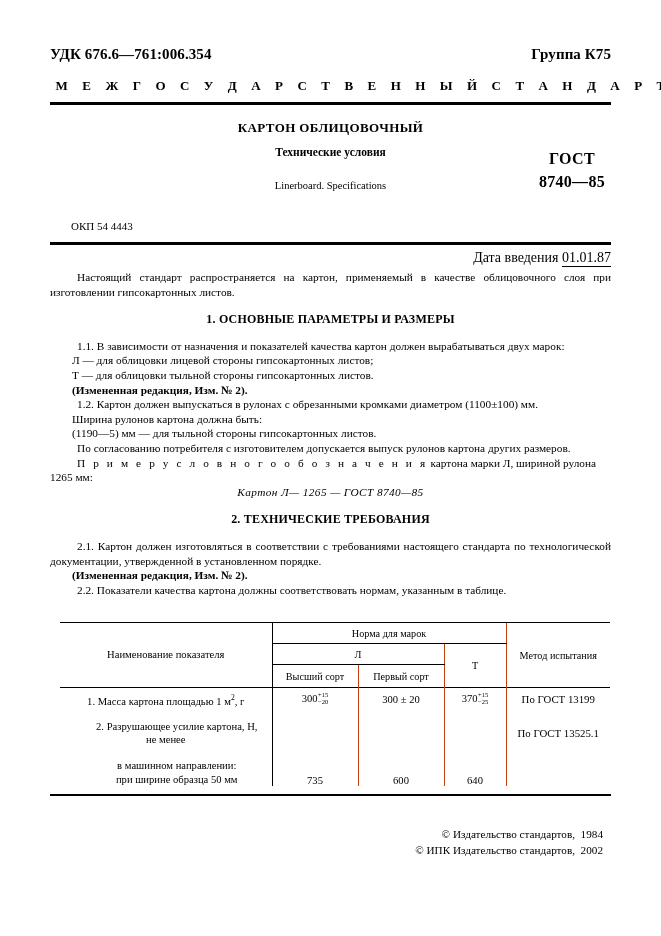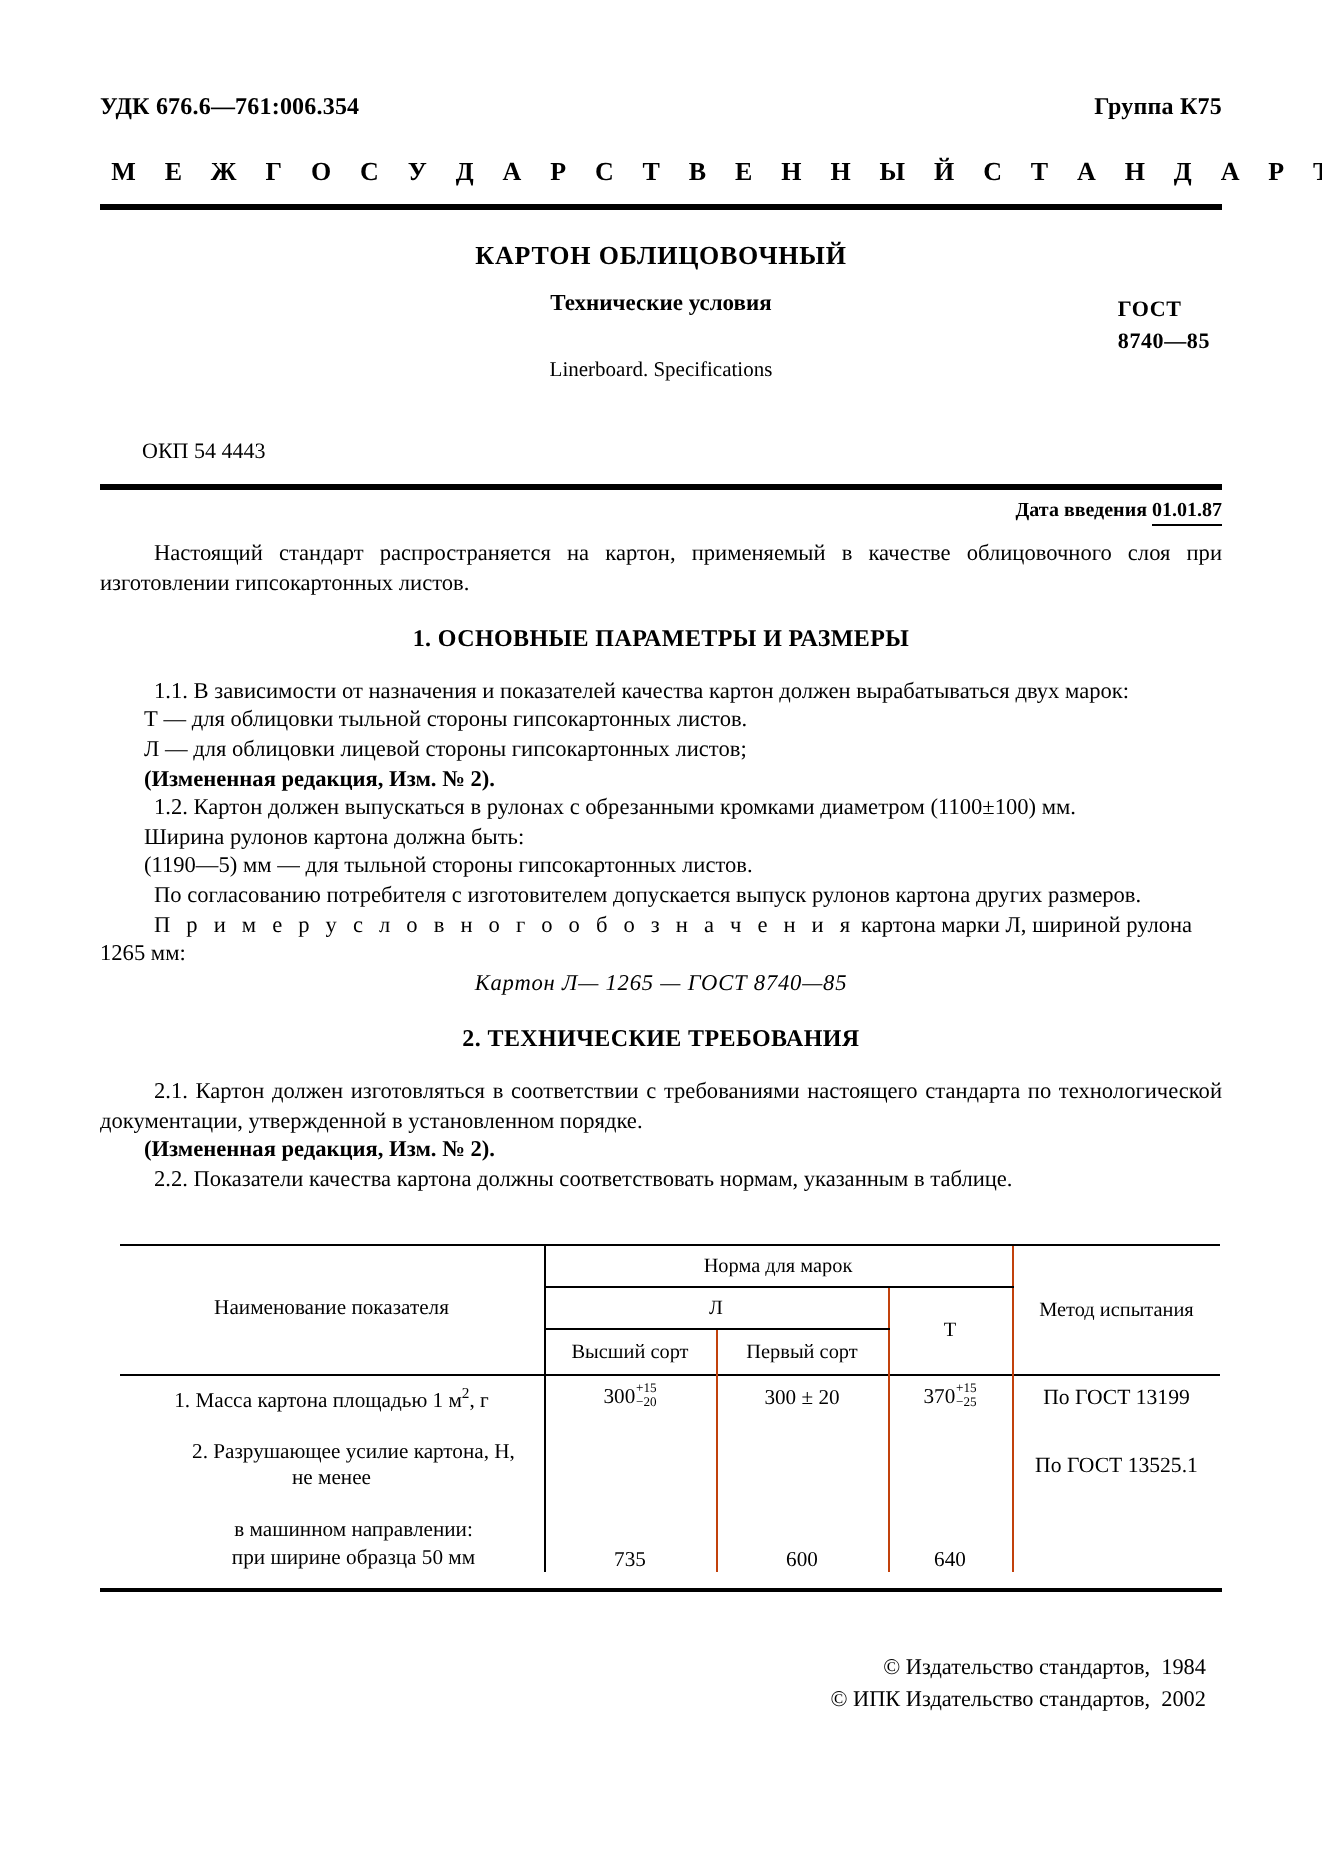--- a/index.html
+++ b/index.html
@@ -26,21 +26,21 @@
 
   
   .udk-row {
     position: absolute;
     top: 46px;
     left: 0;
     width: 561px;
     display: flex;
     justify-content: space-between;
     align-items: baseline;
-    font-size: 12px;
+    font-size: 15px;
     font-weight: bold;
     letter-spacing: 0.1px;
   }
 
   .mgs-title {
     position: absolute;
     top: 78px;
     left: 0;
     width: 561px;
     text-align: center;
@@ -84,22 +84,22 @@
     top: 180px;
     left: 0;
     width: 561px;
     text-align: center;
     font-size: 10.5px;
   }
   .gost-box {
     position: absolute;
     top: 148px;
     right: 6px;
-    text-align: left;
-    font-size: 11px;
+    text-align: center;
+    font-size: 16px;
     font-weight: bold;
     line-height: 1.42;
     letter-spacing: 0.3px;
   }
 
   
   .okp {
     position: absolute;
     top: 220px;
     left: 0;
@@ -111,22 +111,22 @@
     left: 0;
     top: 242px;
     width: 561px;
     height: 2.6px;
     background: #000;
   }
   .intro-date {
     position: absolute;
     top: 250px;
     right: 0;
-    font-size: 10px;
-    font-weight: bold;
+    font-size: 14px;
+    font-weight: normal;
   }
   .intro-date .dt {
     border-bottom: 1.6px solid #000;
     padding-bottom: 0.5px;
   }
 
   
   .body {
     position: absolute;
     top: 270px;
@@ -284,22 +284,22 @@
 
   <div class="body">
 
     <p class="ind">Настоящий стандарт распространяется на картон, применяемый в качестве облицовочного слоя при изготовлении гипсокартонных листов.</p>
 
     <div class="sp-before-sec"></div>
     <h2 class="section">1.  ОСНОВНЫЕ ПАРАМЕТРЫ И РАЗМЕРЫ</h2>
     <div class="sp-after-sec"></div>
 
     <p class="ind">1.1.  В зависимости от назначения и показателей качества картон должен вырабатываться двух марок:</p>
+    <p class="hang">Л — для облицовки лицевой стороны гипсокартонных листов;</p>
     <p class="hang">Т — для облицовки тыльной стороны гипсокартонных листов.</p>
-    <p class="hang">Л — для облицовки лицевой стороны гипсокартонных листов;</p>
     <p class="hang bold">(Измененная редакция, Изм. № 2).</p>
     <p class="ind nojust">1.2.  Картон должен выпускаться в рулонах с обрезанными кромками диаметром (1100±100) мм.</p>
     <p class="hang">Ширина рулонов картона должна быть:</p>
     <p class="hang">(1190—5) мм — для тыльной стороны гипсокартонных листов.</p>
     <p class="ind">По согласованию потребителя с изготовителем допускается выпуск рулонов картона других размеров.</p>
 
     <p class="ind nojust"><span class="spaced">П р и м е р   у с л о в н о г о   о б о з н а ч е н и я</span><span> картона марки Л, шириной рулона 1265 мм:</span></p>
     <p class="example-line">Картон Л— 1265 — ГОСТ 8740—85</p>
 
     <div class="sp-before-sec"></div>

